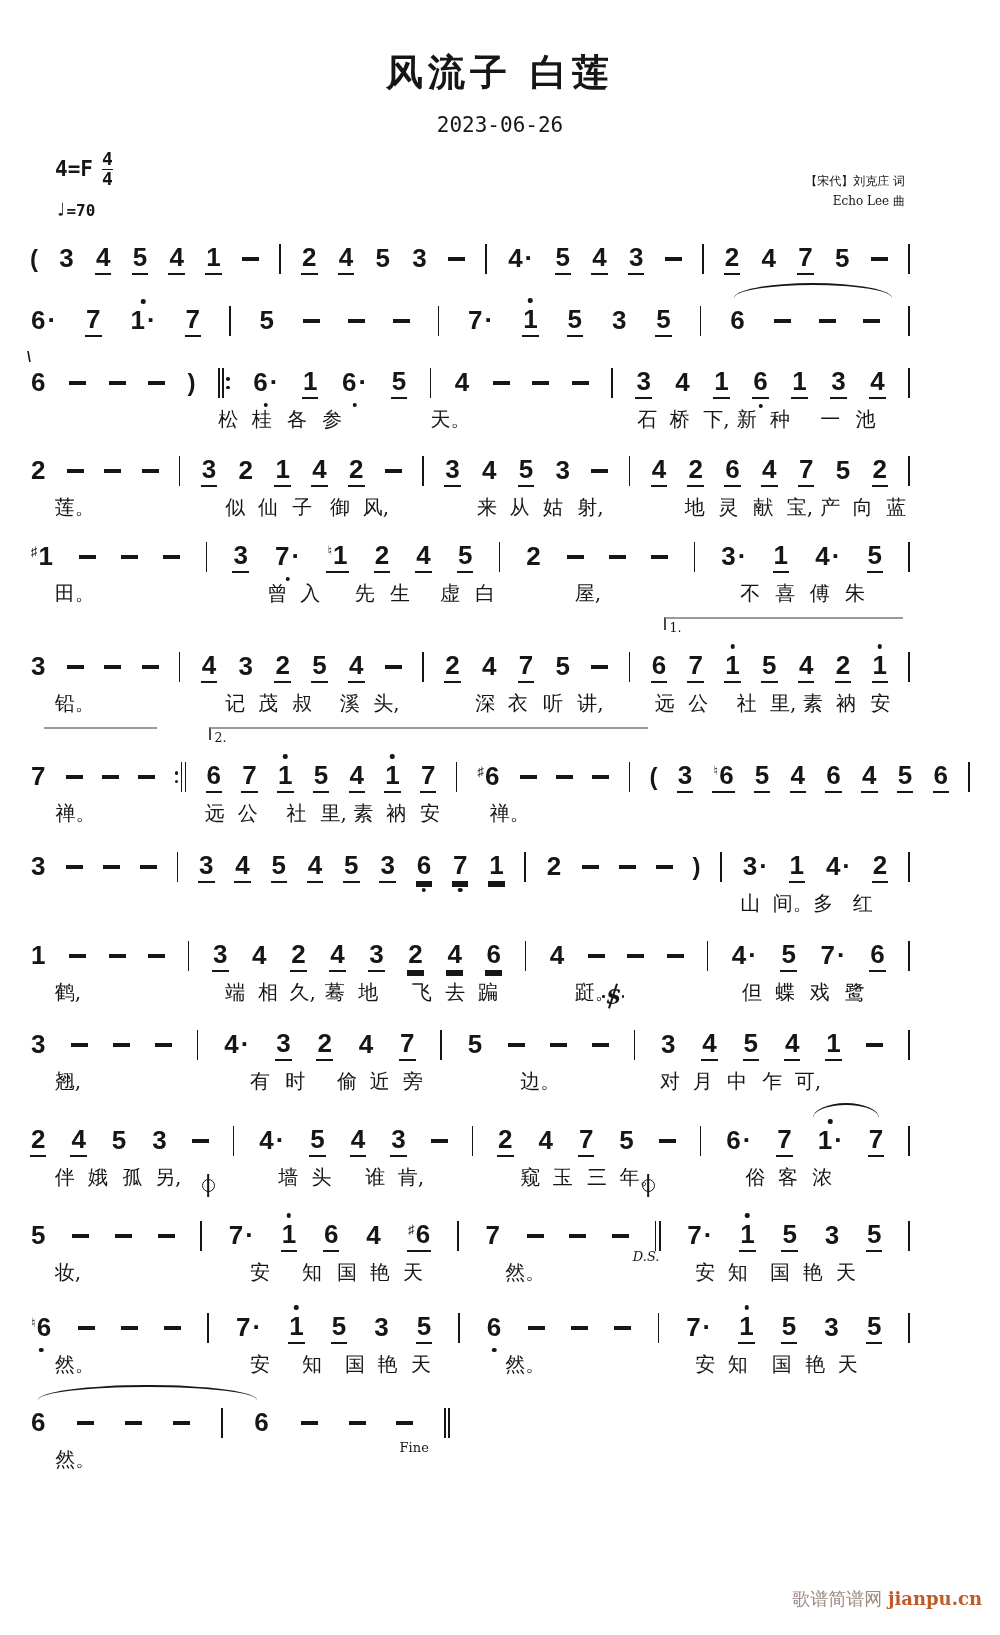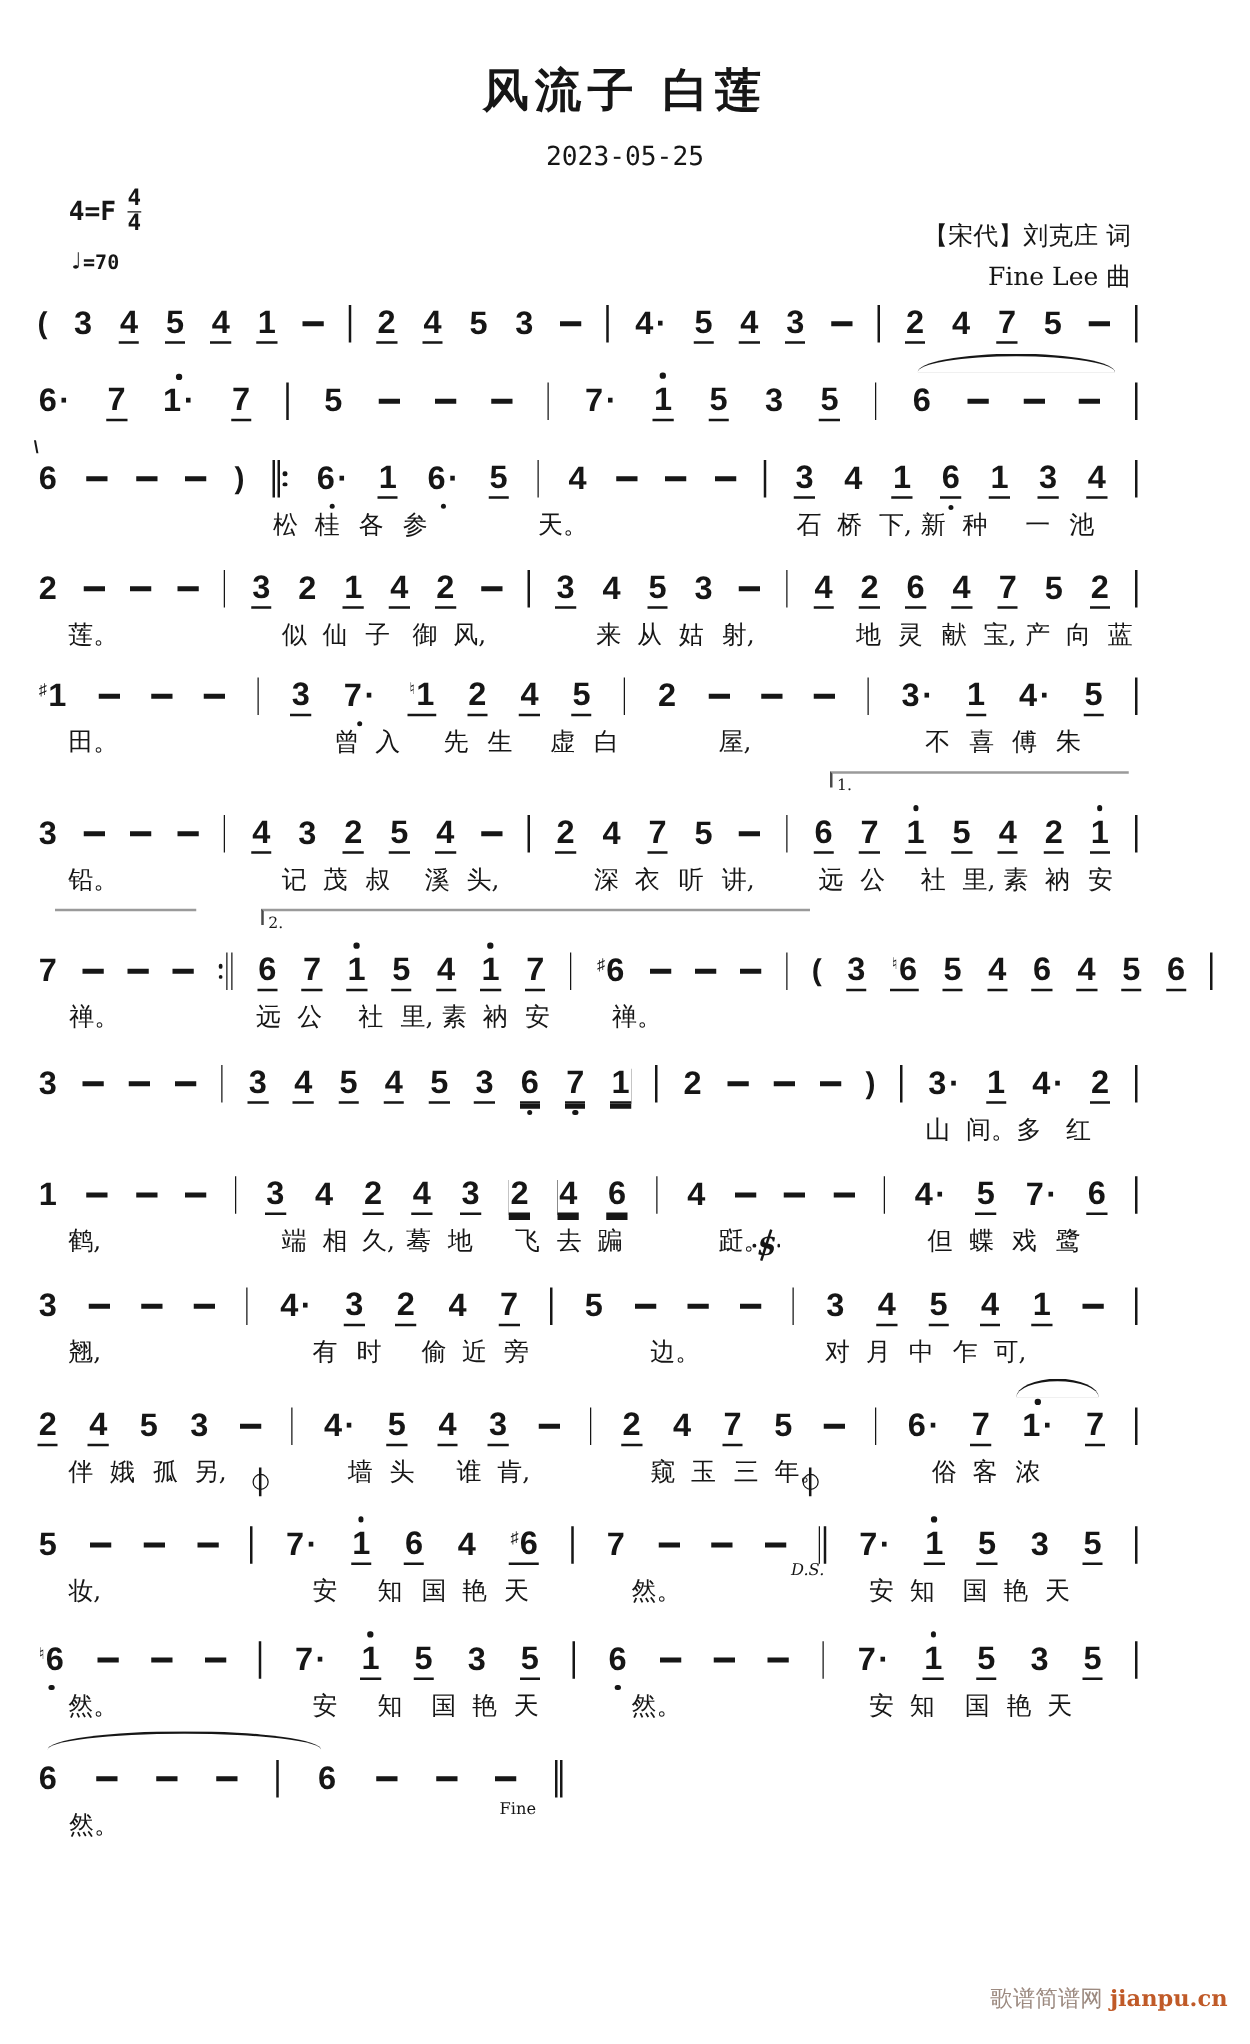--- a/index.html
+++ b/index.html
@@ -7,21 +7,21 @@
   .title{position:absolute;top:48px;left:0;width:100%;text-align:center;font-size:37px;font-weight:bold;
          font-family:"DejaVu Serif",serif;letter-spacing:5px;}
   .date{position:absolute;top:113px;left:0;width:100%;text-align:center;font-size:21px;
         font-family:"DejaVu Sans Mono",monospace;}
   .keyrow{position:absolute;left:55px;top:150px;display:flex;align-items:center;gap:9px;
           font-family:"DejaVu Sans Mono",monospace;font-size:21px;font-weight:bold;}
   .timesig{display:inline-flex;flex-direction:column;line-height:1.05;font-size:18px;text-align:center;}
   .timesig .tsB{border-top:1.8px solid #161616;}
   .tempo{position:absolute;left:55px;top:198px;font-size:16px;font-family:"DejaVu Sans Mono",monospace;font-weight:bold;}
   .tempo .tnote{font-size:19px;font-weight:normal;}
-  .credits{position:absolute;right:95px;top:172px;text-align:right;font-size:20px;
+  .credits{position:absolute;right:95px;top:172px;text-align:right;font-size:12px;
            font-family:"DejaVu Serif",serif;line-height:1.65;}
   .score{position:absolute;left:0;top:0;width:100%;height:100%;}
   .system{position:absolute;left:3%;height:84px;}
   .notes-row{display:flex;justify-content:space-between;align-items:center;height:46px;position:relative;}
   .note{position:relative;display:inline-block;text-align:center;}
   .core{display:inline-block;font-weight:bold;font-size:26px;line-height:1;padding:1px 1px 3px;
         font-family:"Liberation Sans",sans-serif;}
   .u1 > .core{border-bottom:2.5px solid #161616;}
   .u2 > .core{border-bottom:2.5px solid #161616;box-shadow:0 4px 0 #161616;}
   .acc{font-size:13px;font-weight:normal;position:relative;top:-9px;margin-right:1px;}
@@ -55,37 +55,37 @@
   .coda::after{content:"";position:absolute;left:50%;top:-2px;bottom:-2px;width:1.7px;background:#161616;transform:translateX(-50%);}
   .mtext{position:absolute;font-size:13px;font-family:"DejaVu Serif",serif;white-space:nowrap;}
   .watermark{position:absolute;right:18px;bottom:24px;font-size:18px;font-family:"DejaVu Serif",serif;}
   .wm-site{color:#9c8a80;}
   .wm-url{color:#c05a28;font-weight:bold;}
 </style>
 </head>
 <body>
 
 <div class="title">风流子 白莲</div>
-<div class="date">2023-05-25</div>
+<div class="date">2023-06-26</div>
 
 <div class="keyrow">
   <span>4=F</span>
   <span class="timesig">
     <span class="tsT">4</span>
     <span class="tsB">4</span>
   </span>
 </div>
 
 <div class="tempo">
   <span class="tnote">♩</span><span>=70</span>
 </div>
 
 <div class="credits">
   <div>【宋代】刘克庄 词</div>
-  <div>Fine Lee 曲</div>
+  <div>Echo Lee 曲</div>
 </div>
 
 <div class="score">
     <div class="system" style="top: 236px; width: 88%;">
       <div class="notes-row">
         <div class="paren">(</div>
         <div class="note"><span class="core">3</span></div>
         <div class="note u1"><span class="core">4</span></div>
         <div class="note u1"><span class="core">5</span></div>
         <div class="note u1"><span class="core">4</span></div>

